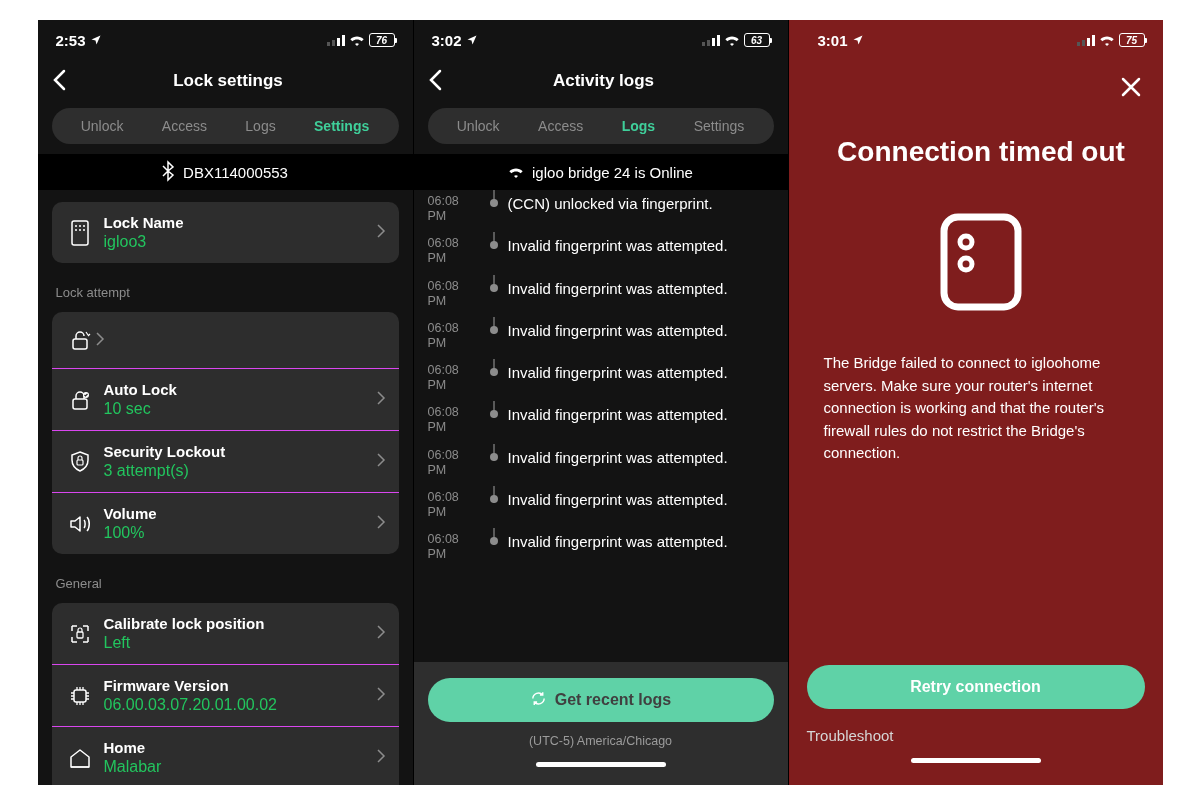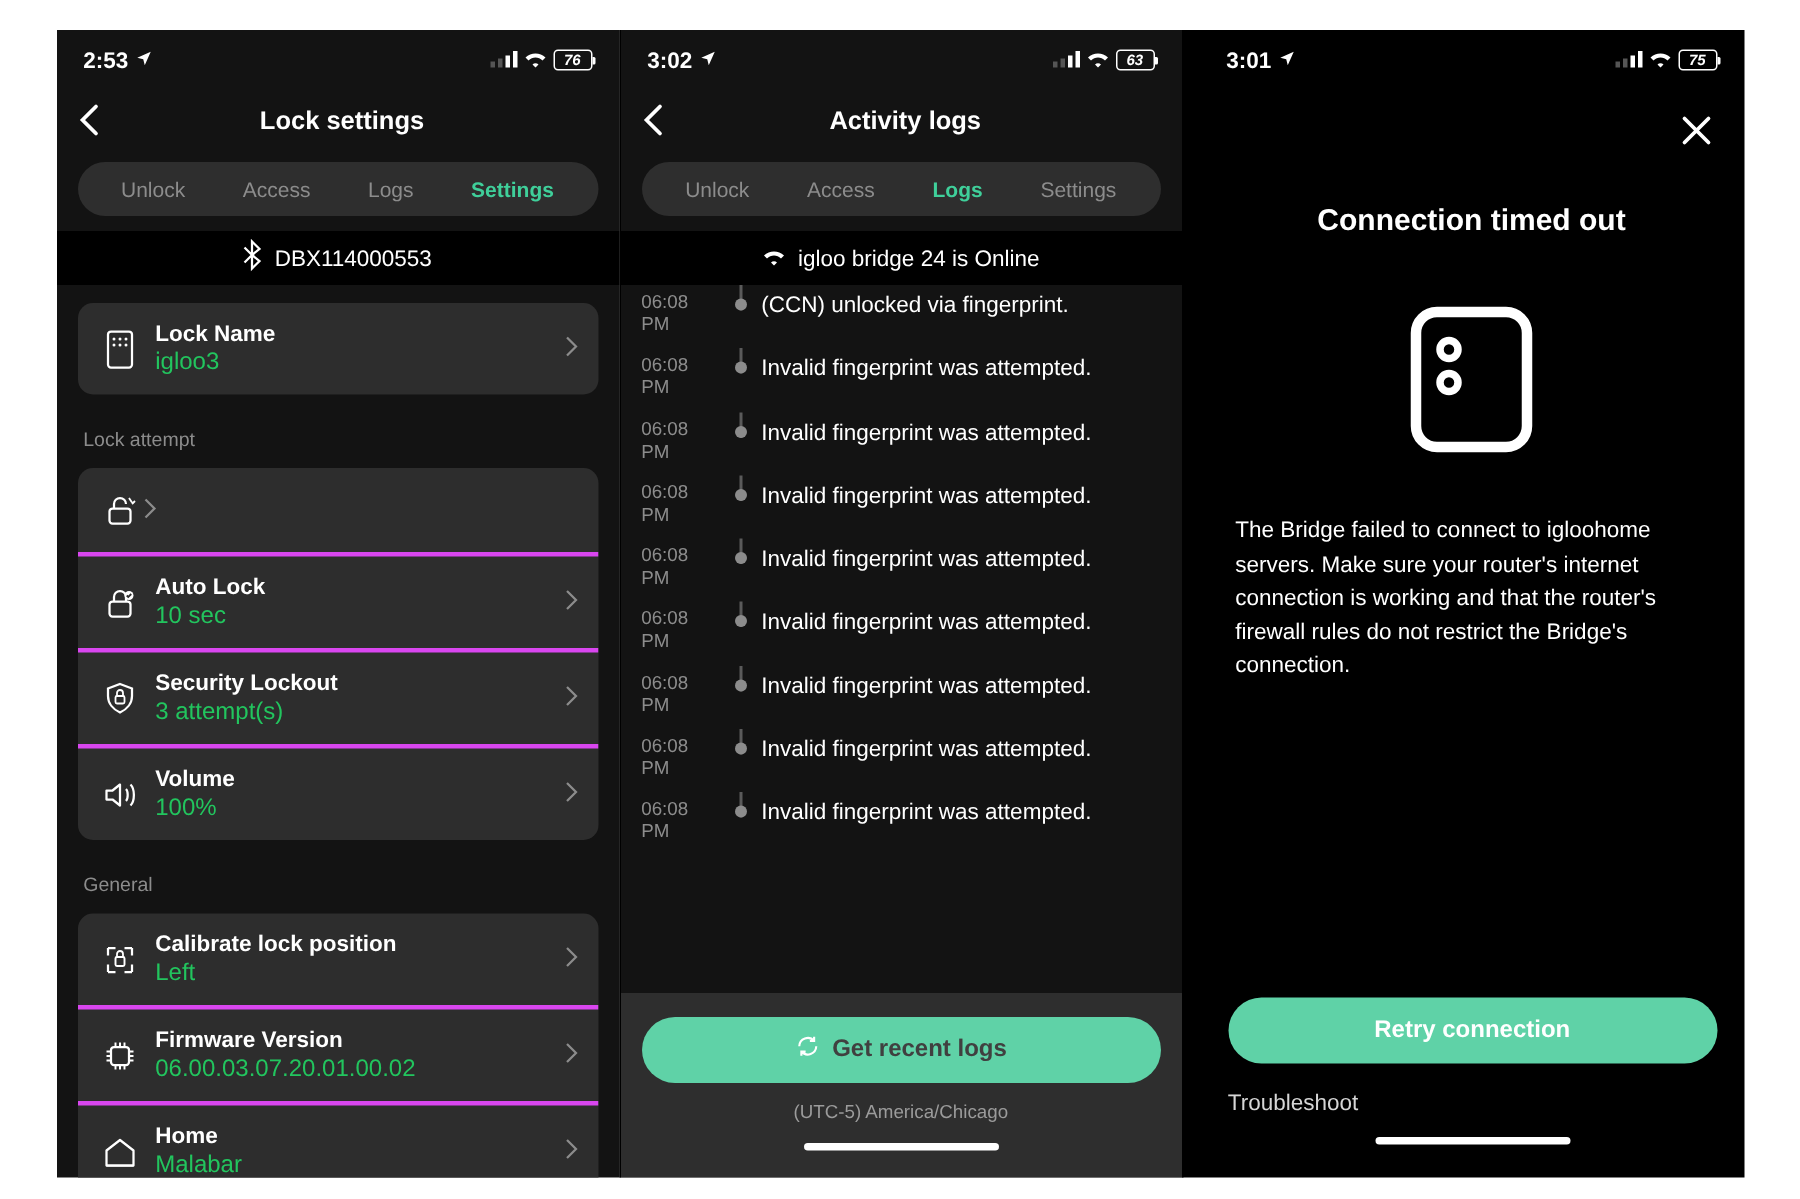--- a/index.html
+++ b/index.html
@@ -77,21 +77,21 @@
   .card {
     background:#2d2d2d; border-radius:10px;
     margin-top:12px; overflow:hidden;
   }
   .row {
     display:flex; align-items:center;
     padding:12px 14px 12px 12px;
     min-height:56px;
     cursor:pointer;
   }
-  .row + .row { border-top:3px solid #d946ef; }
+  .row + .row { border-top:1px solid #d946ef; }
   .row-ico { width:32px; display:flex; justify-content:center; flex:0 0 32px; }
   .row-text { flex:1; display:flex; flex-direction:column; margin-left:8px; }
   .row-title { font-size:15px; font-weight:600; }
   .row-sub { font-size:16px; color:#22c55e; margin-top:2px; }
   .row-chev { color:#8c8c8c; }
 
   .section-label {
     color:#8c8c8c; font-size:13px; margin:22px 4px 0; display:block;
   }
 
@@ -138,36 +138,36 @@
   }
   .tz {
     color:#9b9b9b; font-size:12.5px; margin-top:12px;
   }
   .home-ind {
     height:5px; width:130px; background:#fff; border-radius:3px;
     margin:14px auto 0;
   }
 
   
-  .err-screen { background:#000000;padding-left:11px; }
+  .err-screen { background:#7f1d1d;padding-left:11px; }
   .err-close {
     height:60px; display:flex; justify-content:flex-end; align-items:center;
     padding:0 20px; font-size:28px;
   }
   .err-title {
-    font-size:20px; font-weight:700; text-align:center;
+    font-size:28px; font-weight:700; text-align:center;
     margin-top:16px;
   }
   .err-ico { display:flex; justify-content:center; margin-top:44px; }
   .err-msg {
     font-size:15px; line-height:1.5;
     padding:0 24px; margin-top:40px;
   }
   .err-bottom {
-    position:absolute; left:12px; right:0; bottom:0;
+    position:absolute; left:0; right:0; bottom:0;
     padding:0 18px 22px;
     text-align:center;
   }
   .err-retry {
     height:44px; background:#5fd2a7; color:#fff;
     border:none; border-radius:22px; width:100%;
     font-size:16px; font-weight:600; cursor:pointer;
   }
   .err-ts {
     display:block; margin-top:18px; color:#d6d6d6;

